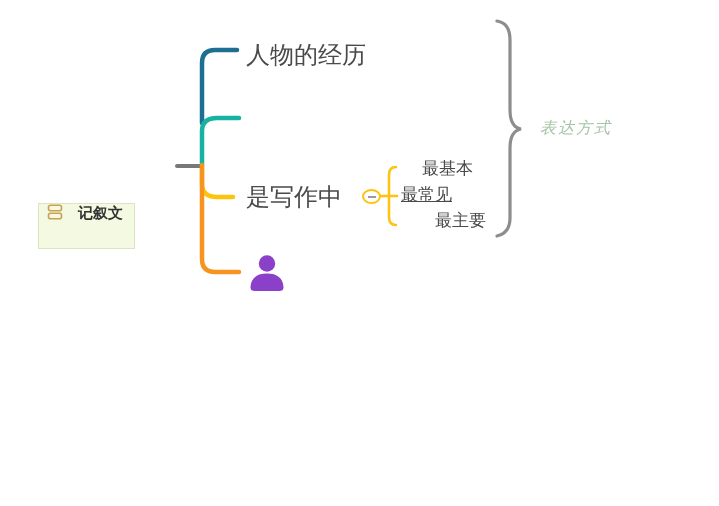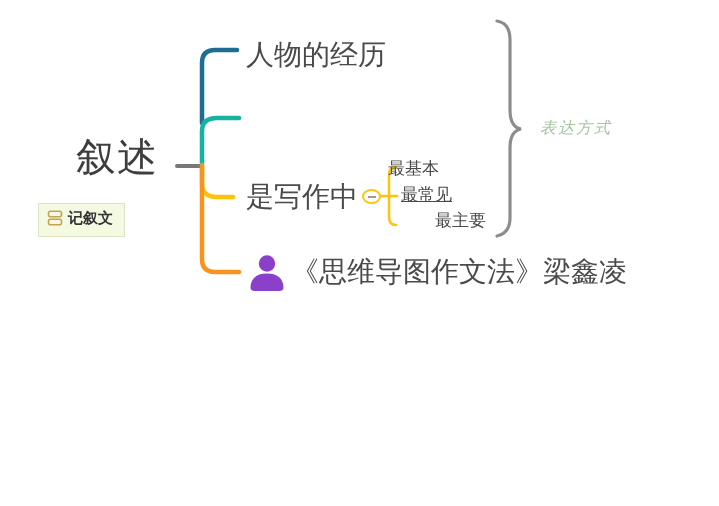--- a/index.html
+++ b/index.html
@@ -6,32 +6,32 @@
   .canvas{
     position:relative;width:719px;height:506px;background:#ffffff;overflow:hidden;
     font-family:"DejaVu Serif","Liberation Serif",serif;color:#4a4a4a;
   }
   .lines{position:absolute;left:0;top:0;width:719px;height:506px;}
   .node{position:absolute;white-space:nowrap;cursor:default;}
   .root-title{
     left:76px;top:134px;height:46px;line-height:46px;
     font-size:40px;color:#3e3e3e;letter-spacing:1px;
   }
-  .topic{font-size:28px;height:30px;line-height:30px;color:#4a4a4a;text-align:right;}
+  .topic{font-size:24px;height:30px;line-height:30px;color:#4a4a4a;text-align:right;}
   .topic-1{left:246px;top:40px;}
   .topic-2{left:246px;top:103px;}
   .topic-3{left:246px;top:182px;}
   .topic-4{left:291px;top:257px;}
   .subtopic{font-size:17px;height:21px;line-height:21px;color:#4a4a4a;}
-  .sub-1{left:388px;top:158px;}
+  .sub-1{left:422px;top:158px;}
   .sub-2{left:401px;top:184px;text-decoration:underline;}
   .sub-3{left:401px;top:210px;margin-left:34px;}
   .tag-box{
     left:38px;top:203px;height:28px;
-    display:flex;align-items:center;gap:4px;padding:0 11px 4px 8px;
+    display:flex;gap:14px;padding:0 11px 16px 8px;
     background:#f4f9e2;border:1px solid #dce5c3;
     font-family:"DejaVu Sans","Liberation Sans",sans-serif;
     font-size:15px;font-weight:600;color:#333333;
   }
   .brace-label{
     left:540px;top:114px;height:28px;line-height:28px;
     font-size:16px;font-style:italic;color:#a5c3a5;letter-spacing:2px;
   }
   .collapse-btn{
     position:absolute;left:362px;top:189px;width:15px;height:11px;
@@ -58,21 +58,20 @@
 
     <path d="M 202,165 L 202,259 Q 202,272 215,272 L 239,272" fill="none" stroke="#f79420" stroke-width="4.5" stroke-linecap="round"></path>
 
     <path d="M 379,196 L 389,196" fill="none" stroke="#ffc30d" stroke-width="2.5" stroke-linecap="round"></path>
 
     <path d="M 389,196 L 389,175 Q 389,167 396,167 M 389,196 L 389,217 Q 389,225 396,225 M 389,196 L 397,196" fill="none" stroke="#ffc30d" stroke-width="2.5" stroke-linecap="round"></path>
 
     <path d="M 497,21 Q 510,23 510,40 L 510,110 Q 510,127 521,129 Q 510,131 510,148 L 510,218 Q 510,233 497,236" fill="none" stroke="#8d8d8d" stroke-width="3.2" stroke-linecap="round"></path>
   </svg>
 
-  <div class="node root-title">叙述</div>
 
   <div class="node tag-box">
     <svg width="17" height="16" viewBox="0 0 17 16">
       <rect x="1.5" y="1.2" width="13" height="5.6" rx="2" fill="#fbf7e2" stroke="#c4a351" stroke-width="1.6"></rect>
       <rect x="1.5" y="9.2" width="13" height="5.6" rx="2" fill="#fbf7e2" stroke="#c4a351" stroke-width="1.6"></rect>
     </svg>
     <span>记叙文</span>
   </div>
 
   <div class="node topic topic-1">人物的经历</div>
@@ -85,17 +84,16 @@
   <div class="node subtopic sub-1">最基本</div>
   <div class="node subtopic sub-2">最常见</div>
   <div class="node subtopic sub-3">最主要</div>
 
   <div class="marker">
     <svg width="38" height="38" viewBox="0 0 38 38">
       <circle cx="19" cy="9.5" r="8.2" fill="#8b40c9"></circle>
       <path d="M 2.5,33 Q 3.5,19.5 19,19.5 Q 34.5,19.5 35.5,33 Q 35.8,37 31,37 L 7,37 Q 2.2,37 2.5,33 Z" fill="#8b40c9"></path>
     </svg>
   </div>
-  <div class="node topic topic-4">《思维导图作文法》梁鑫凌</div>
 
   <div class="node brace-label">表达方式</div>
 
 </div>
 
 </body></html>

